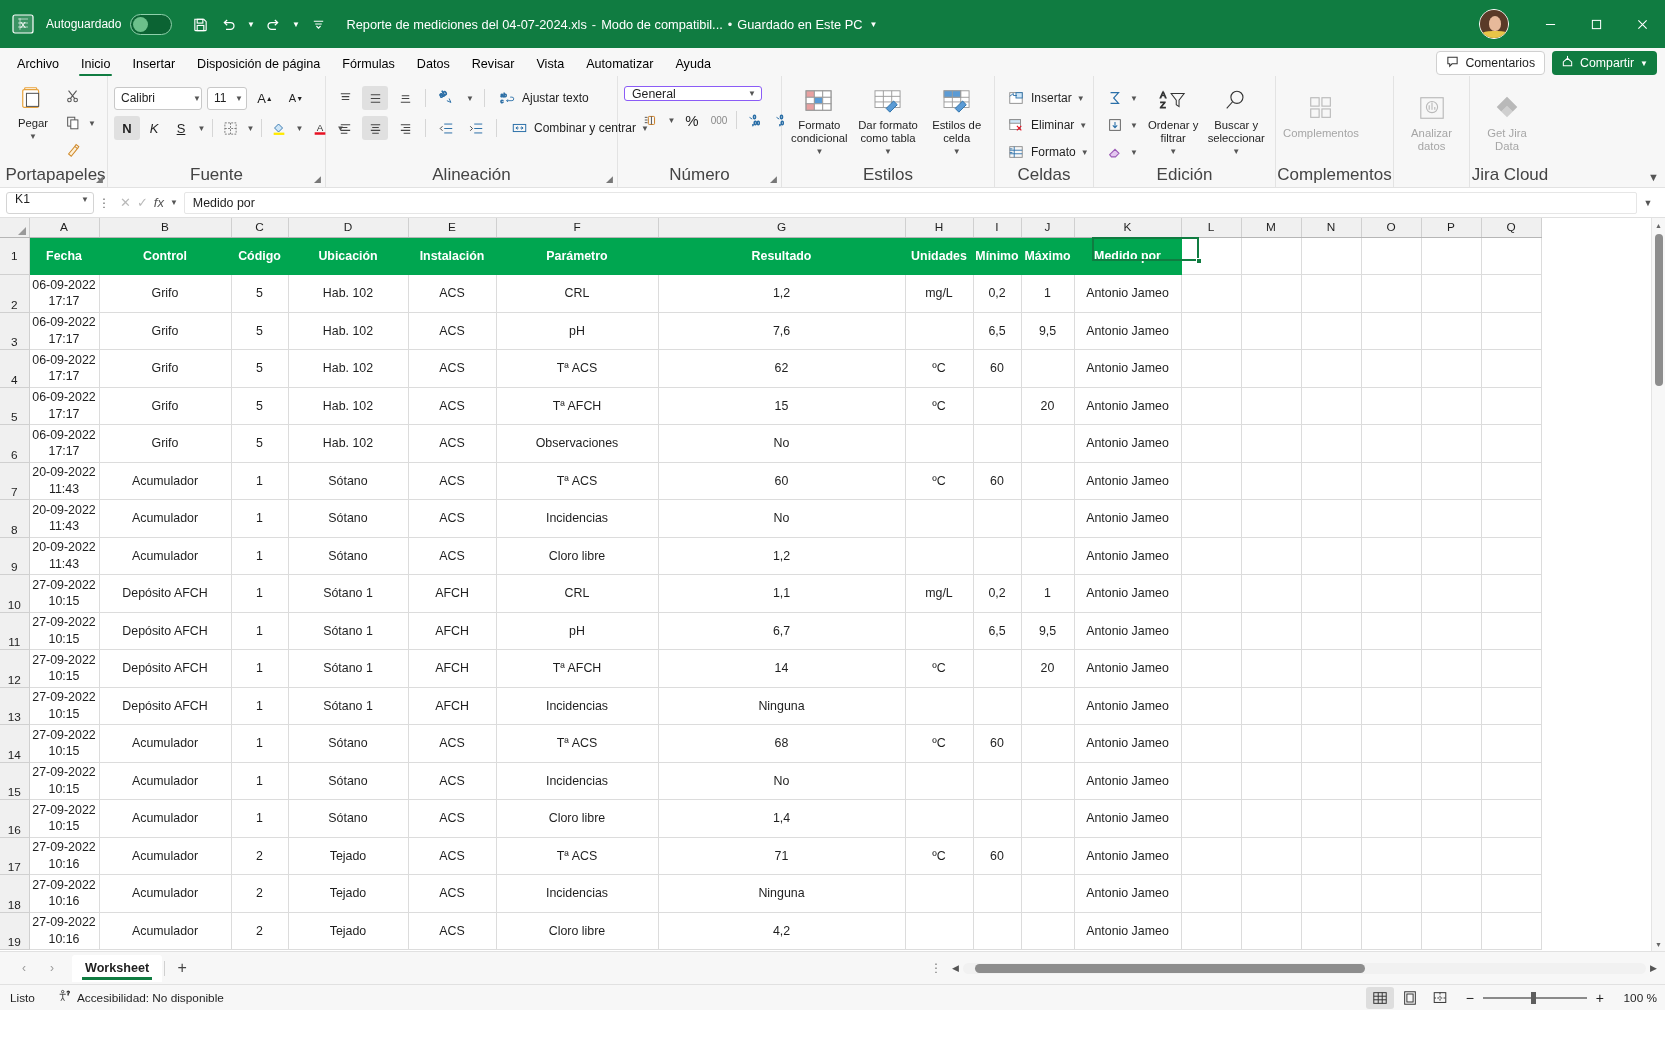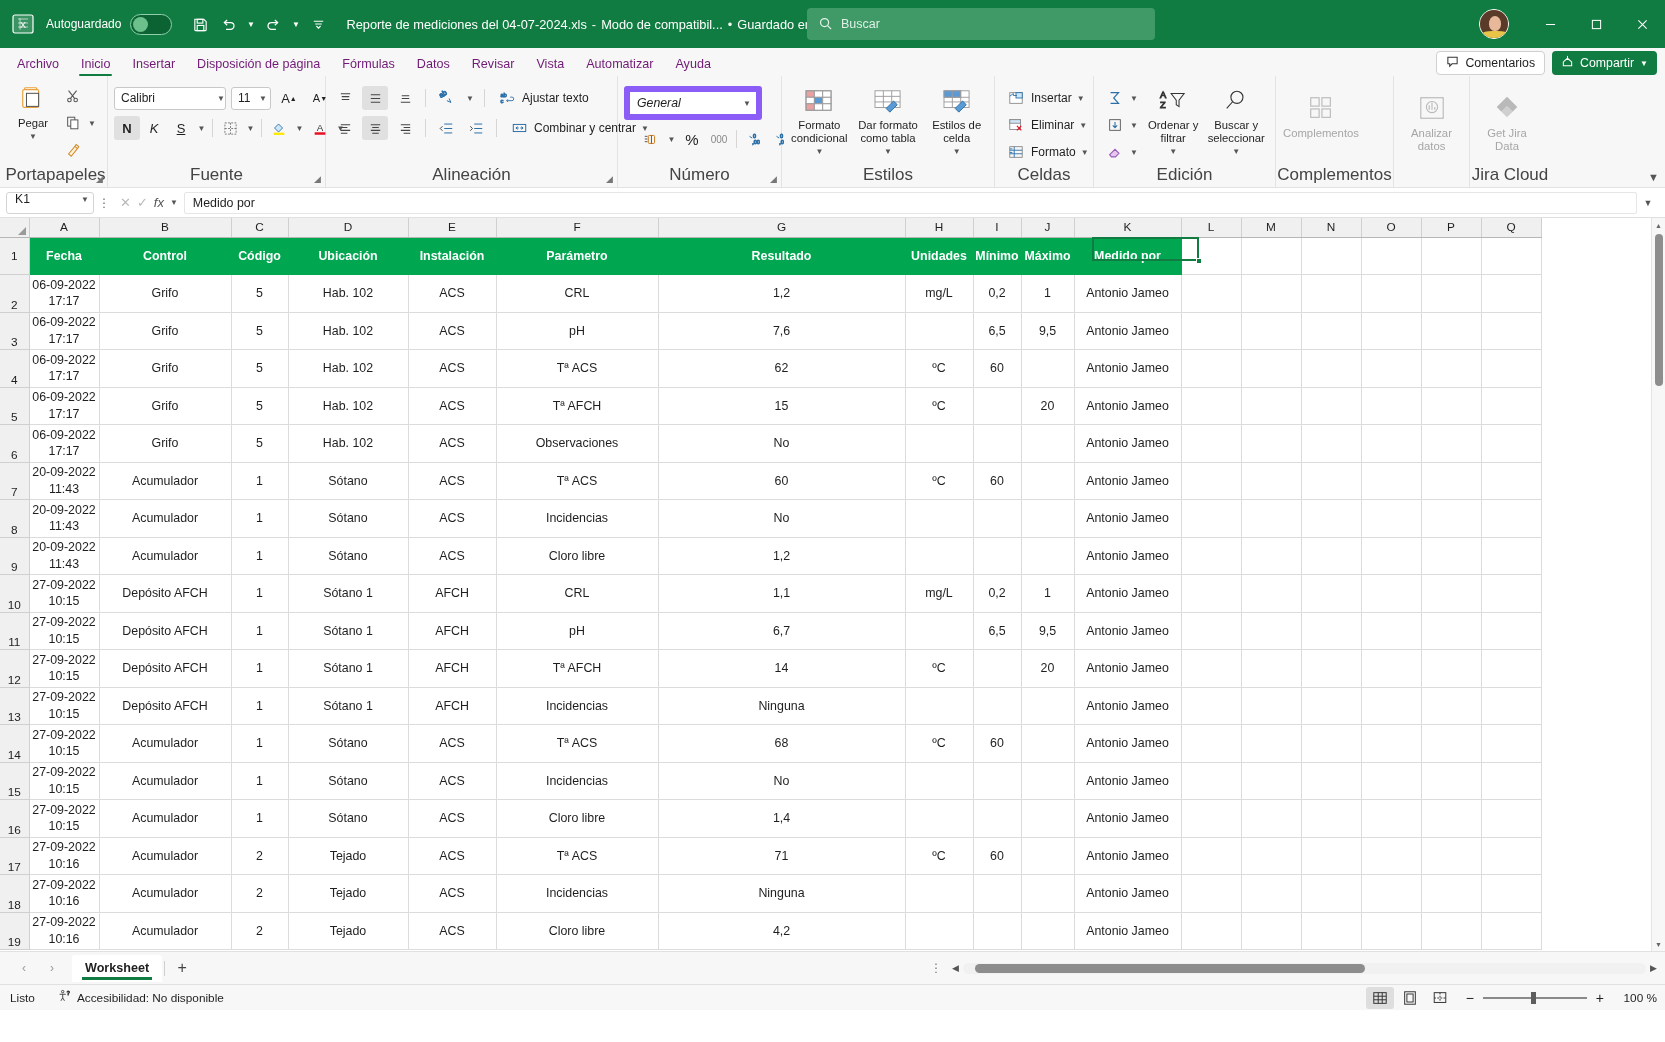--- a/index.html
+++ b/index.html
@@ -63,21 +63,21 @@
      background:#e8c547; border-radius:40% 40% 0 0;}
   .wbtn{ width:46px; height:48px; display:flex; align-items:center; justify-content:center;
     cursor:pointer;}
 
   
   .tabbar{
     height:28px; background:#f7f7f7; display:flex; align-items:flex-end;
     padding-left:6px; position:relative;
   }
   .tab{
-    padding:2px 11px 5px 11px; font-size:12.6px; color:#701a75; cursor:pointer;
+    padding:2px 11px 5px 11px; font-size:12.6px; color:#000000; cursor:pointer;
     position:relative; white-space:nowrap;
   }
   .tab.active{ font-weight:400; }
   .tab.active:after{
     content:""; position:absolute; left:9px; right:9px; bottom:0; height:2.2px;
     background:#107c41; border-radius:2px;
   }
   .tabbar-right{ position:absolute; right:8px; bottom:1px; display:flex; gap:7px; align-items:center;}
   .cmt-btn{
     border:1px solid #d0d0d0; background:#fff; border-radius:4px; height:24px;
@@ -112,34 +112,33 @@
   .bigbtn.wide{ width:78px; }
   .bigbtn.disabled{ color:#a6a6a6; cursor:default;}
   .smallrow{ display:flex; flex-direction:column; gap:3px;}
   .sbtn{
     height:24px; display:flex; align-items:center; gap:5px; padding:0 5px;
     font-size:12px; border-radius:3px; cursor:pointer; white-space:nowrap;
   }
   .iconbox{ width:20px; height:20px; display:flex; align-items:center; justify-content:center; flex:none;}
   .chev{ font-size:8px; color:#555; }
   .fontname{
-    width:112px; height:23px; border:1px solid #c8c8c8; background:#fff; border-radius:3px;
+    width:88px; height:23px; border:1px solid #c8c8c8; background:#fff; border-radius:3px;
     display:flex; align-items:center; padding:0 0 0 6px; font-size:12px; justify-content:space-between;
     cursor:pointer;
   }
   .fontsize{
     width:40px; height:23px; border:1px solid #c8c8c8; background:#fff; border-radius:3px;
     display:flex; align-items:center; padding:0 3px 0 6px; font-size:12px; justify-content:space-between;
     cursor:pointer;
   }
   .numfmt{
-    width:138px; height:34px; border:6px solid #8b5cf6; background:#fff; border-radius:3px;
+    width:138px; height:15px; border:1px solid #8b5cf6; background:#fff; border-radius:3px;
     display:flex; align-items:center; padding:0 5px 0 7px; font-size:12.3px; justify-content:space-between;
     cursor:pointer;
-    font-style:italic;
   }
   .tool{ width:26px; height:24px; display:flex; align-items:center; justify-content:center;
     border-radius:3px; cursor:pointer;}
   .tool.on{ background:#e0e0e0; }
   .toolgrp{ display:flex; align-items:center; gap:1px;}
   .vline{ width:1px; height:18px; background:#d6d6d6; margin:0 3px;}
   .ribbon-collapse{ position:absolute; right:6px; bottom:4px; font-size:11px; color:#555; cursor:pointer;}
 
   
   .fbar{
@@ -312,31 +311,20 @@
 
   <div class="tb-title">
     <span>Reporte de mediciones del 04-07-2024.xls</span>
     <span class="sep">-</span>
     <span>Modo de compatibil...</span>
     <span class="sep">•</span>
     <span>Guardado en Este PC</span>
     <span class="chev" style="color:#fff;margin-left:2px">▼</span>
   </div>
 
-  <div class="tb-searchwrap">
-    <div class="tb-search">
-      <span class="mag">
-        <svg width="15" height="15" viewBox="0 0 16 16" fill="none" stroke="#e6f3eb" stroke-width="1.3">
-          <circle cx="7" cy="7" r="4.3"></circle>
-            <path d="M10.2 10.2 14 14"></path>
-        </svg>
-      </span>
-      <span class="ph">Buscar</span>
-    </div>
-  </div>
 
   <div class="tb-right">
     <div class="avatar">
       <div class="hair"></div>
       <div class="face"></div>
       <div class="shirt"></div>
     </div>
     <div class="wbtn">
       <svg width="11" height="11" viewBox="0 0 12 12" stroke="#fff" stroke-width="1.1">
           <path d="M1 6h10"></path>

